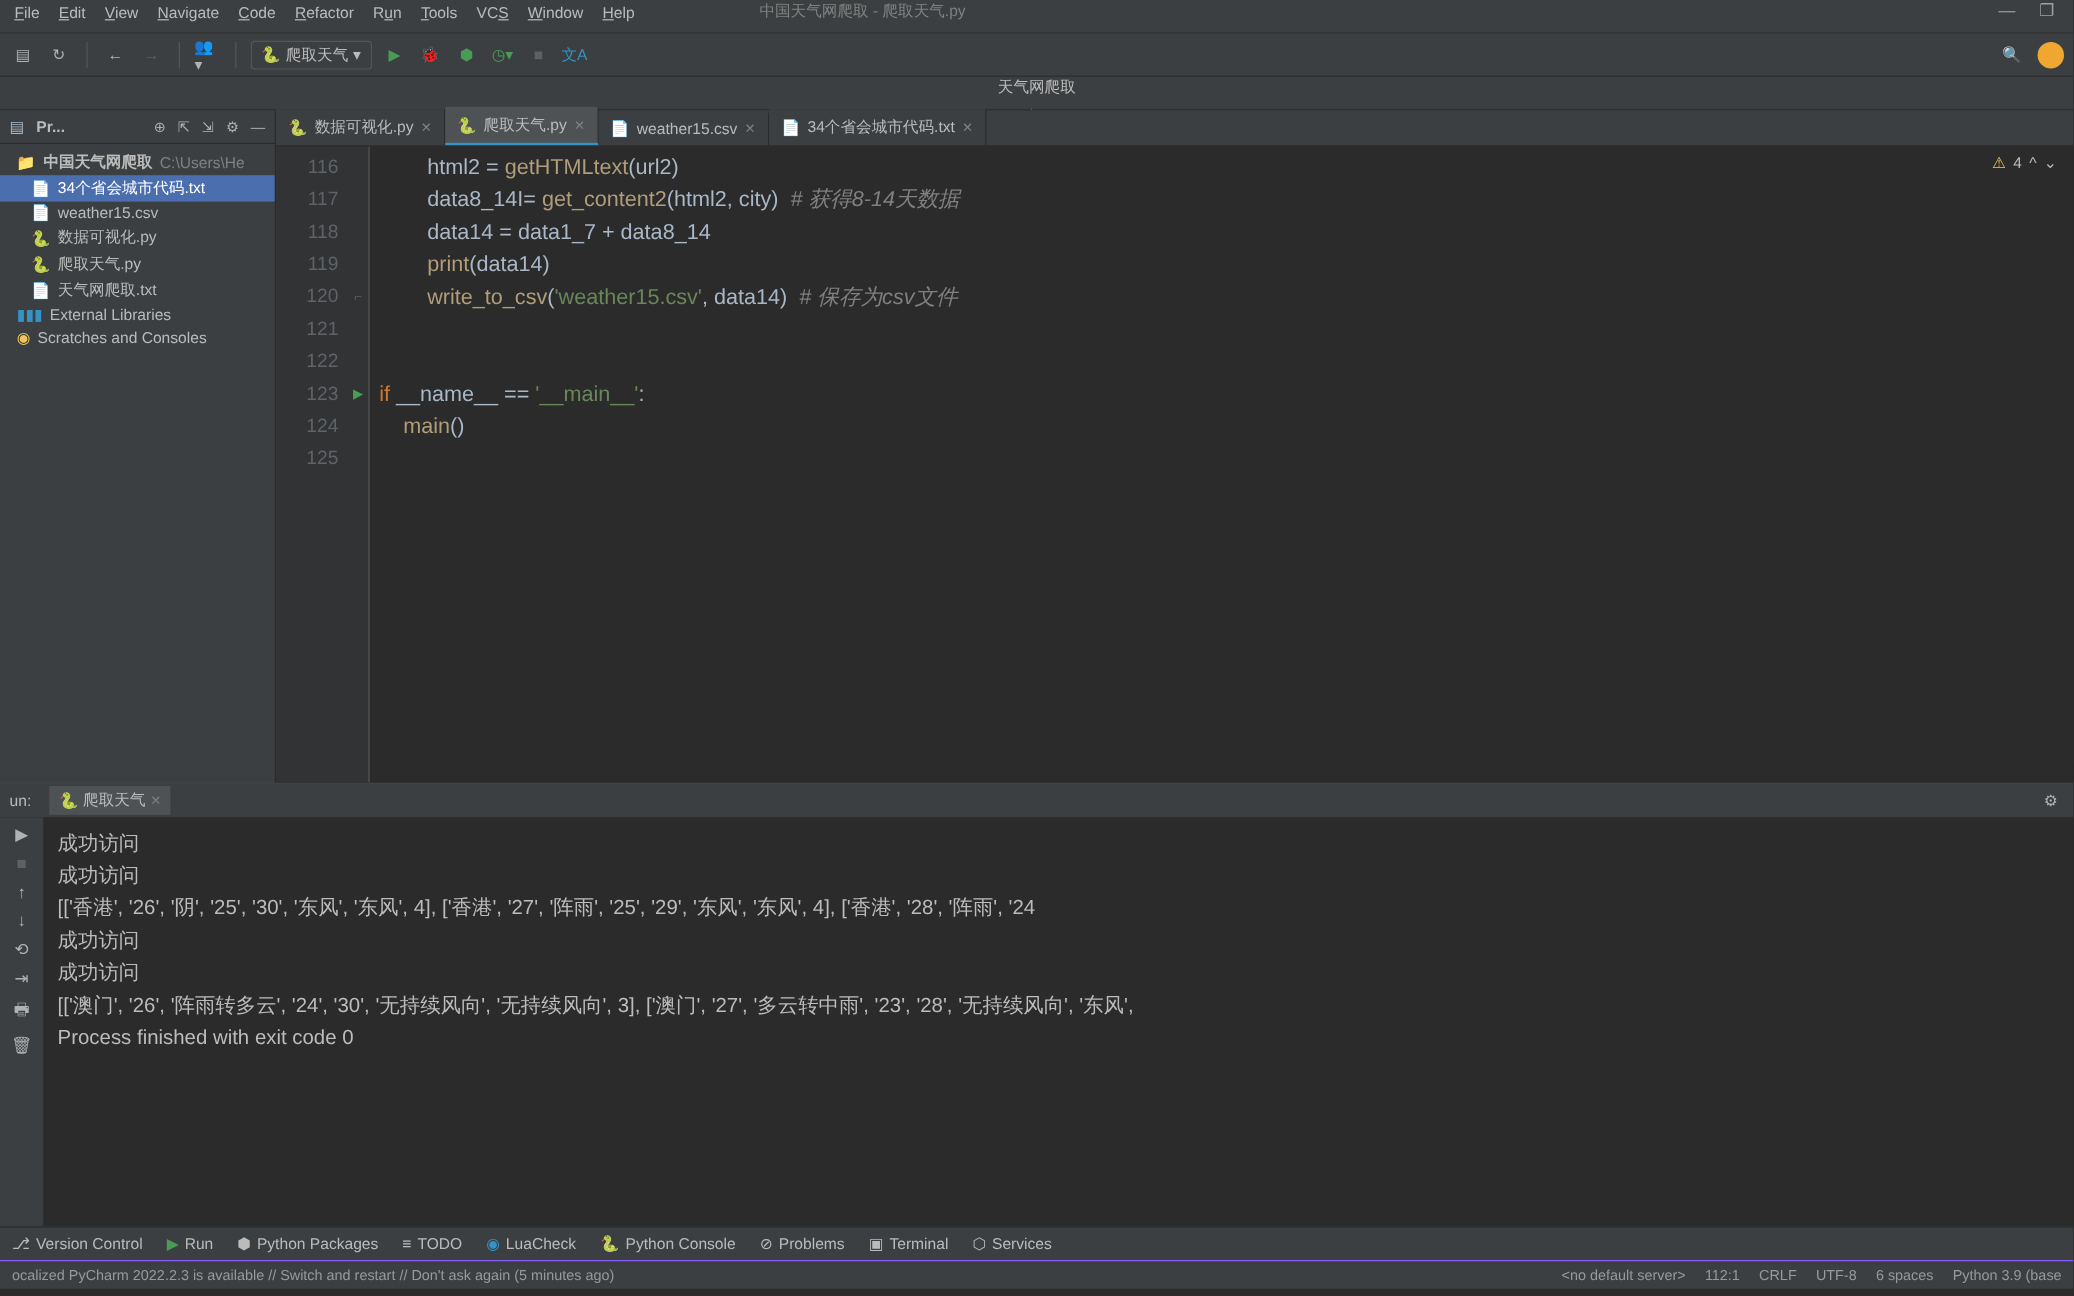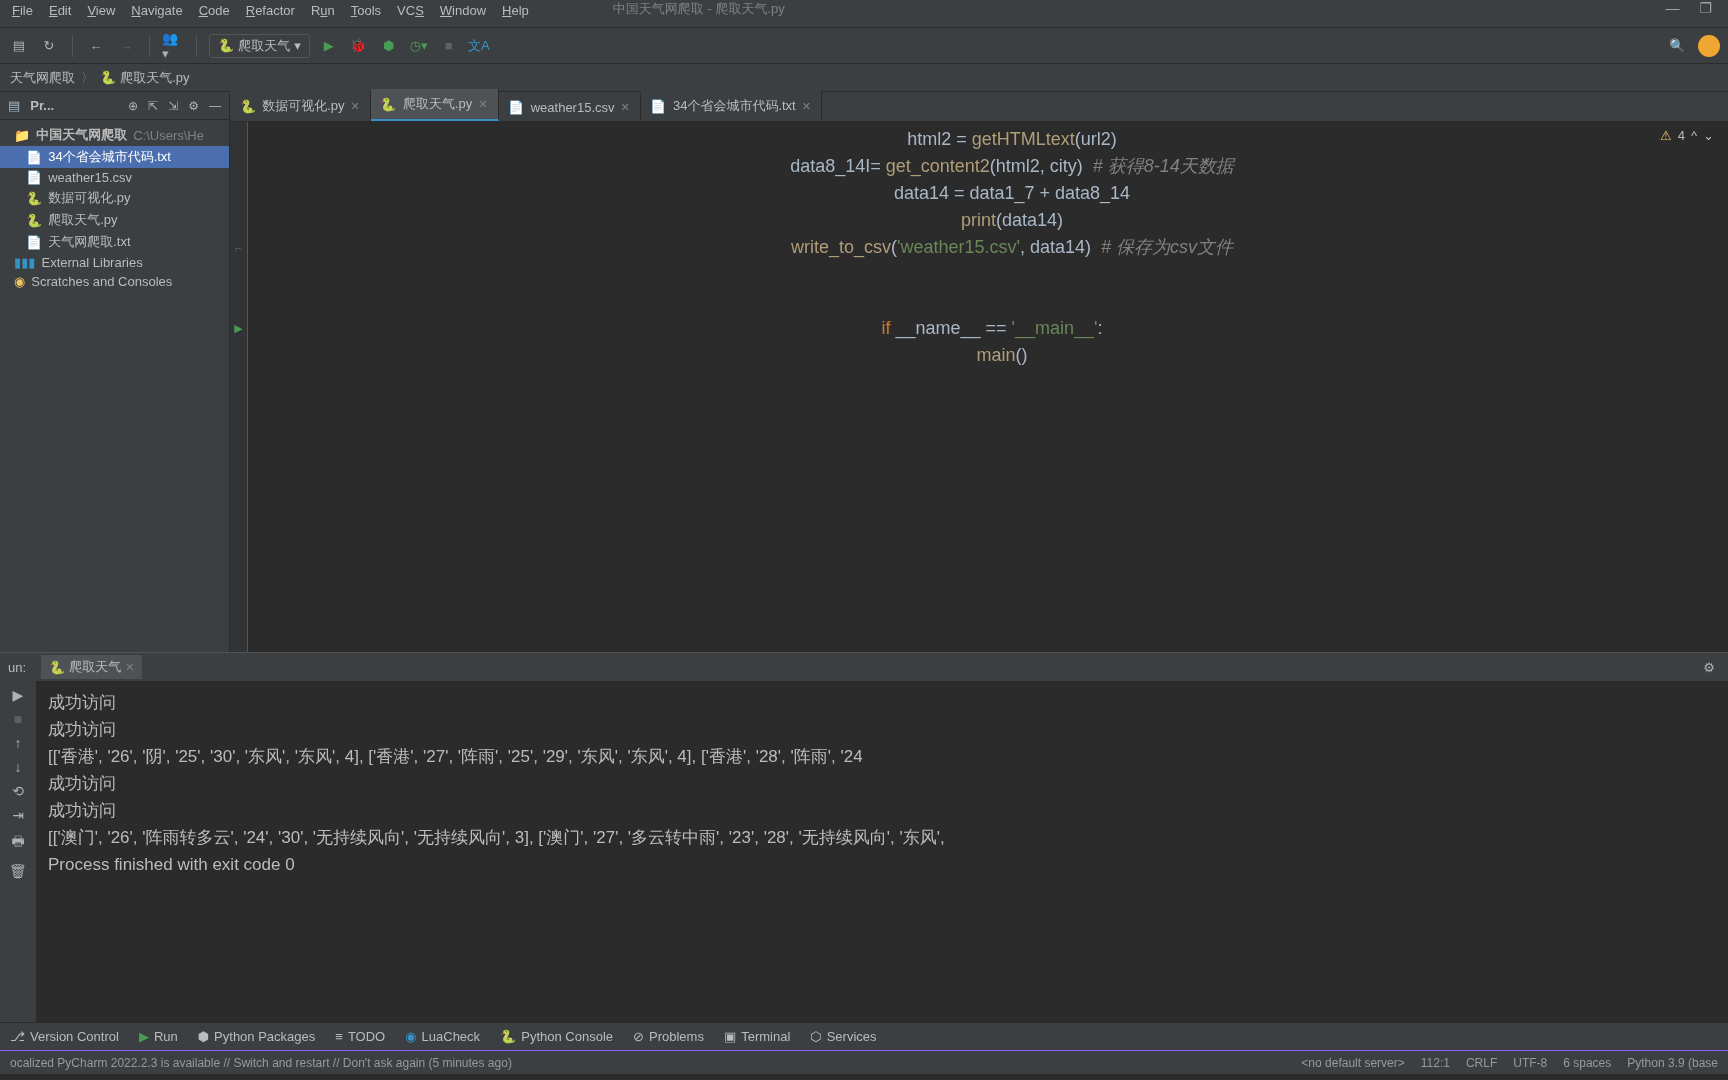--- a/index.html
+++ b/index.html
@@ -1,51 +1,51 @@
 <!DOCTYPE html>
 <html><head>
 <meta charset="utf-8">
 <style>
 * { margin:0; padding:0; box-sizing:border-box; font-family:"Segoe UI",Arial,sans-serif; }
 body { background:#2b2b2b; color:#a9b7c6; width:1728px; height:1080px; overflow:hidden; font-size:13px; }
 .title-bar { height:28px; background:#3c3f41; display:flex; align-items:flex-start; padding:0 4px; border-bottom:1px solid #2b2b2b; }
 .menu-item { padding:3px 8px; color:#bbbbbb; cursor:pointer; }
 .menu-item u { text-decoration:underline; }
-.title-text { margin-left:76px; color:#808080; font-size:13px; }
+.title-text { margin-left:96px; color:#808080; font-size:13px; }
 .title-buttons { margin-left:auto; display:flex; gap:20px; padding-right:12px; }
 .title-btn { color:#a0a0a0; cursor:pointer; font-size:14px; }
 .toolbar { height:36px; background:#3c3f41; display:flex; align-items:center; padding:0 8px; gap:8px; border-bottom:1px solid #2b2b2b; }
 .tb-icon { width:22px; height:22px; display:flex; align-items:center; justify-content:center; cursor:pointer; color:#afb1b3; }
 .tb-sep { width:1px; height:22px; background:#555; margin:0 4px; }
 .run-config { background:#3c3f41; border:1px solid #555; border-radius:3px; padding:2px 8px; display:flex; align-items:center; gap:4px; color:#bbbbbb; cursor:pointer; }
 .green { color:#499c54; }
 .right-icons { margin-left:auto; display:flex; align-items:center; gap:10px; }
 .avatar { width:22px; height:22px; border-radius:50%; background:#f0a732; }
-.breadcrumb { height:28px; background:#3c3f41; display:flex; align-items:center; padding:0 10px; gap:6px; color:#bbbbbb; border-bottom:1px solid #2b2b2b; }
+.breadcrumb { height:28px; background:#3c3f41; display:flex; align-items:center; padding:0 10px; gap:6px; color:#bbbbbb; border-bottom:1px solid #2b2b2b;flex-direction:column; }
 .bc-sep { color:#808080; }
 .bc-item { display:flex; align-items:center; gap:4px; }
 .main-area { display:flex; height:560px; }
 .project-panel { width:230px; background:#3c3f41; border-right:1px solid #2b2b2b; display:flex; flex-direction:column; }
 .panel-header { height:28px; display:flex; align-items:center; padding:0 8px; gap:10px; border-bottom:1px solid #2b2b2b; }
 .panel-header-title { font-weight:bold; color:#bbbbbb; flex:0 0 auto; }
 .panel-icon { color:#afb1b3; cursor:pointer; font-size:12px; }
 .tree { padding:4px 0; overflow:auto; flex:1; }
 .tree-item { padding:2px 6px 2px 14px; display:flex; align-items:center; gap:6px; color:#bbbbbb; cursor:pointer; white-space:nowrap; }
 .tree-item.selected { background:#4b6eaf; color:#fff; }
 .tree-sub { padding-left:26px; }
 .editor-area { flex:1; display:flex; flex-direction:column; background:#2b2b2b; position:relative; }
 .tab-bar { height:30px; background:#3c3f41; display:flex; align-items:flex-end; border-bottom:1px solid #2b2b2b; }
 .tab { padding:6px 10px; display:flex; align-items:center; gap:6px; color:#bbbbbb; cursor:pointer; background:#3c3f41; border-right:1px solid #2b2b2b; }
 .tab.active { background:#4e5254; border-bottom:2px solid #3592c4; }
 .tab-close { color:#808080; font-size:11px; }
 .editor-body { flex:1; display:flex; background:#2b2b2b; overflow:hidden; position:relative; }
 .gutter { width:60px; background:#313335; text-align:right; padding:4px 8px 4px 0; color:#606366; font-family:"JetBrains Mono",Consolas,monospace; font-size:16px; line-height:27px; }
 .gutter-fold { width:18px; background:#313335; border-right:1px solid #555; padding-top:4px; }
 .fold-mark { height:27px; display:flex; align-items:center; justify-content:center; color:#606366; font-size:11px; }
-.code { flex:1; padding:4px 0 4px 8px; font-family:"JetBrains Mono",Consolas,monospace; font-size:18px; line-height:27px; white-space:pre; color:#a9b7c6;text-align:center; }
+.code { flex:1; padding:4px 0 4px 8px; font-family:"JetBrains Mono",Consolas,monospace; font-size:18px; line-height:27px; white-space:pre; color:#a9b7c6; }
 .kw { color:#cc7832; }
 .call { color:#b09d79; }
 .str { color:#6a8759; }
 .cmt { color:#808080; font-style:italic; }
 .inspection { position:absolute; top:6px; right:14px; display:flex; align-items:center; gap:6px; color:#bbbbbb; }
 .warn-icon { color:#f2c55c; }
 .run-panel { height:370px; background:#2b2b2b; border-top:1px solid #555; display:flex; flex-direction:column; }
 .run-tab-bar { height:28px; background:#3c3f41; display:flex; align-items:center; padding:0 8px; gap:10px; }
 .run-tab { background:#4e5254; padding:3px 8px; display:flex; align-items:center; gap:4px; color:#bbbbbb; }
 .run-tab-close { color:#808080; font-size:11px; }
@@ -185,20 +185,32 @@
         <span>weather15.csv</span>
         <span class="tab-close">✕</span>
       </div>
       <div class="tab">
         <span>📄</span>
         <span>34个省会城市代码.txt</span>
         <span class="tab-close">✕</span>
       </div>
     </div>
     <div class="editor-body">
+      <div class="gutter">
+        <div>116</div>
+          <div>117</div>
+          <div>118</div>
+        <div>119</div>
+          <div>120</div>
+          <div>121</div>
+        <div>122</div>
+          <div>123</div>
+          <div>124</div>
+        <div>125</div>
+      </div>
       <div class="gutter-fold">
         <div class="fold-mark"></div>
           <div class="fold-mark"></div>
           <div class="fold-mark"></div>
         <div class="fold-mark"></div>
           <div class="fold-mark">⌐</div>
         <div class="fold-mark"></div>
           <div class="fold-mark"></div>
         <div class="fold-mark green" style="color:#499c54">▶</div>
         <div class="fold-mark"></div>

